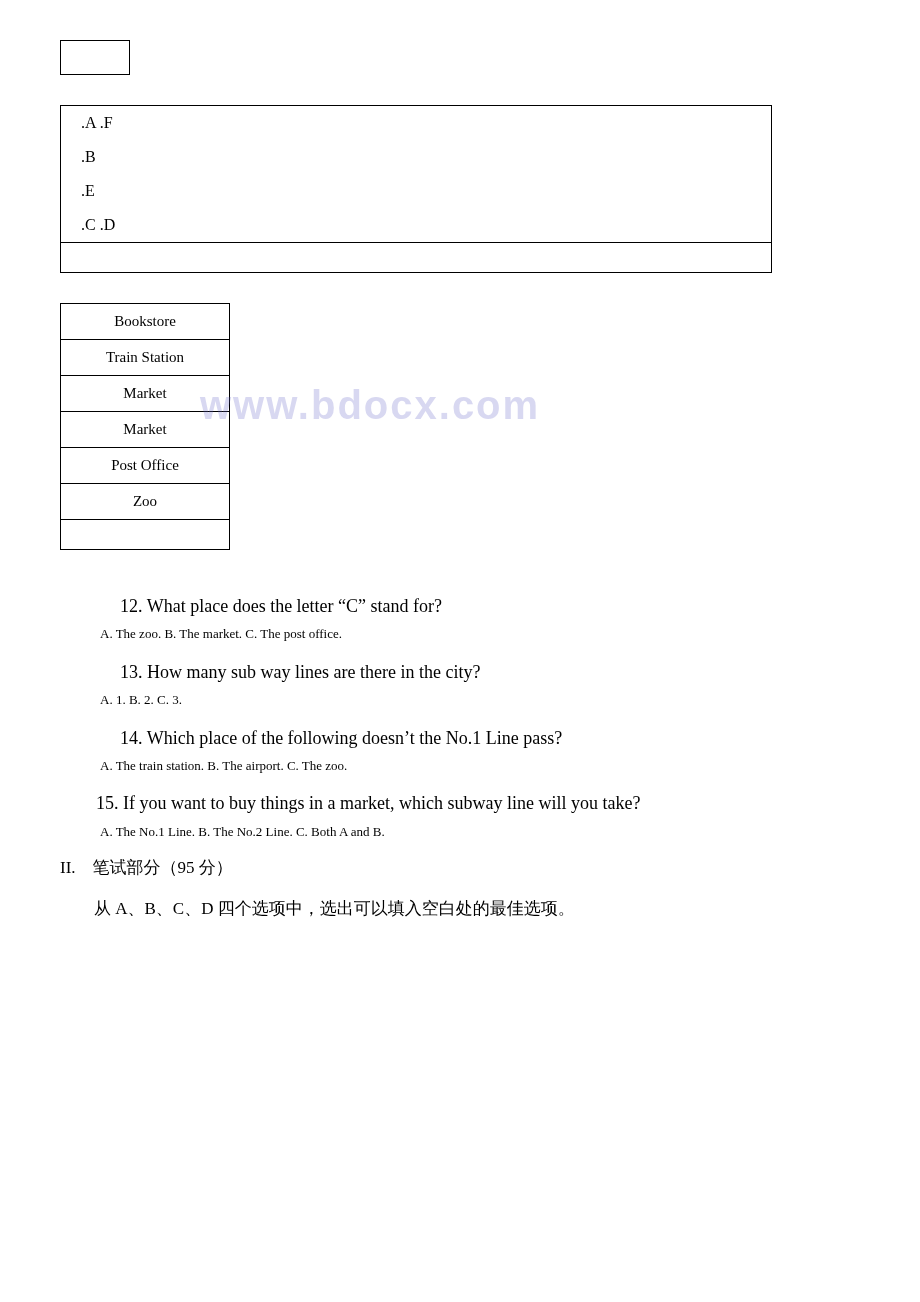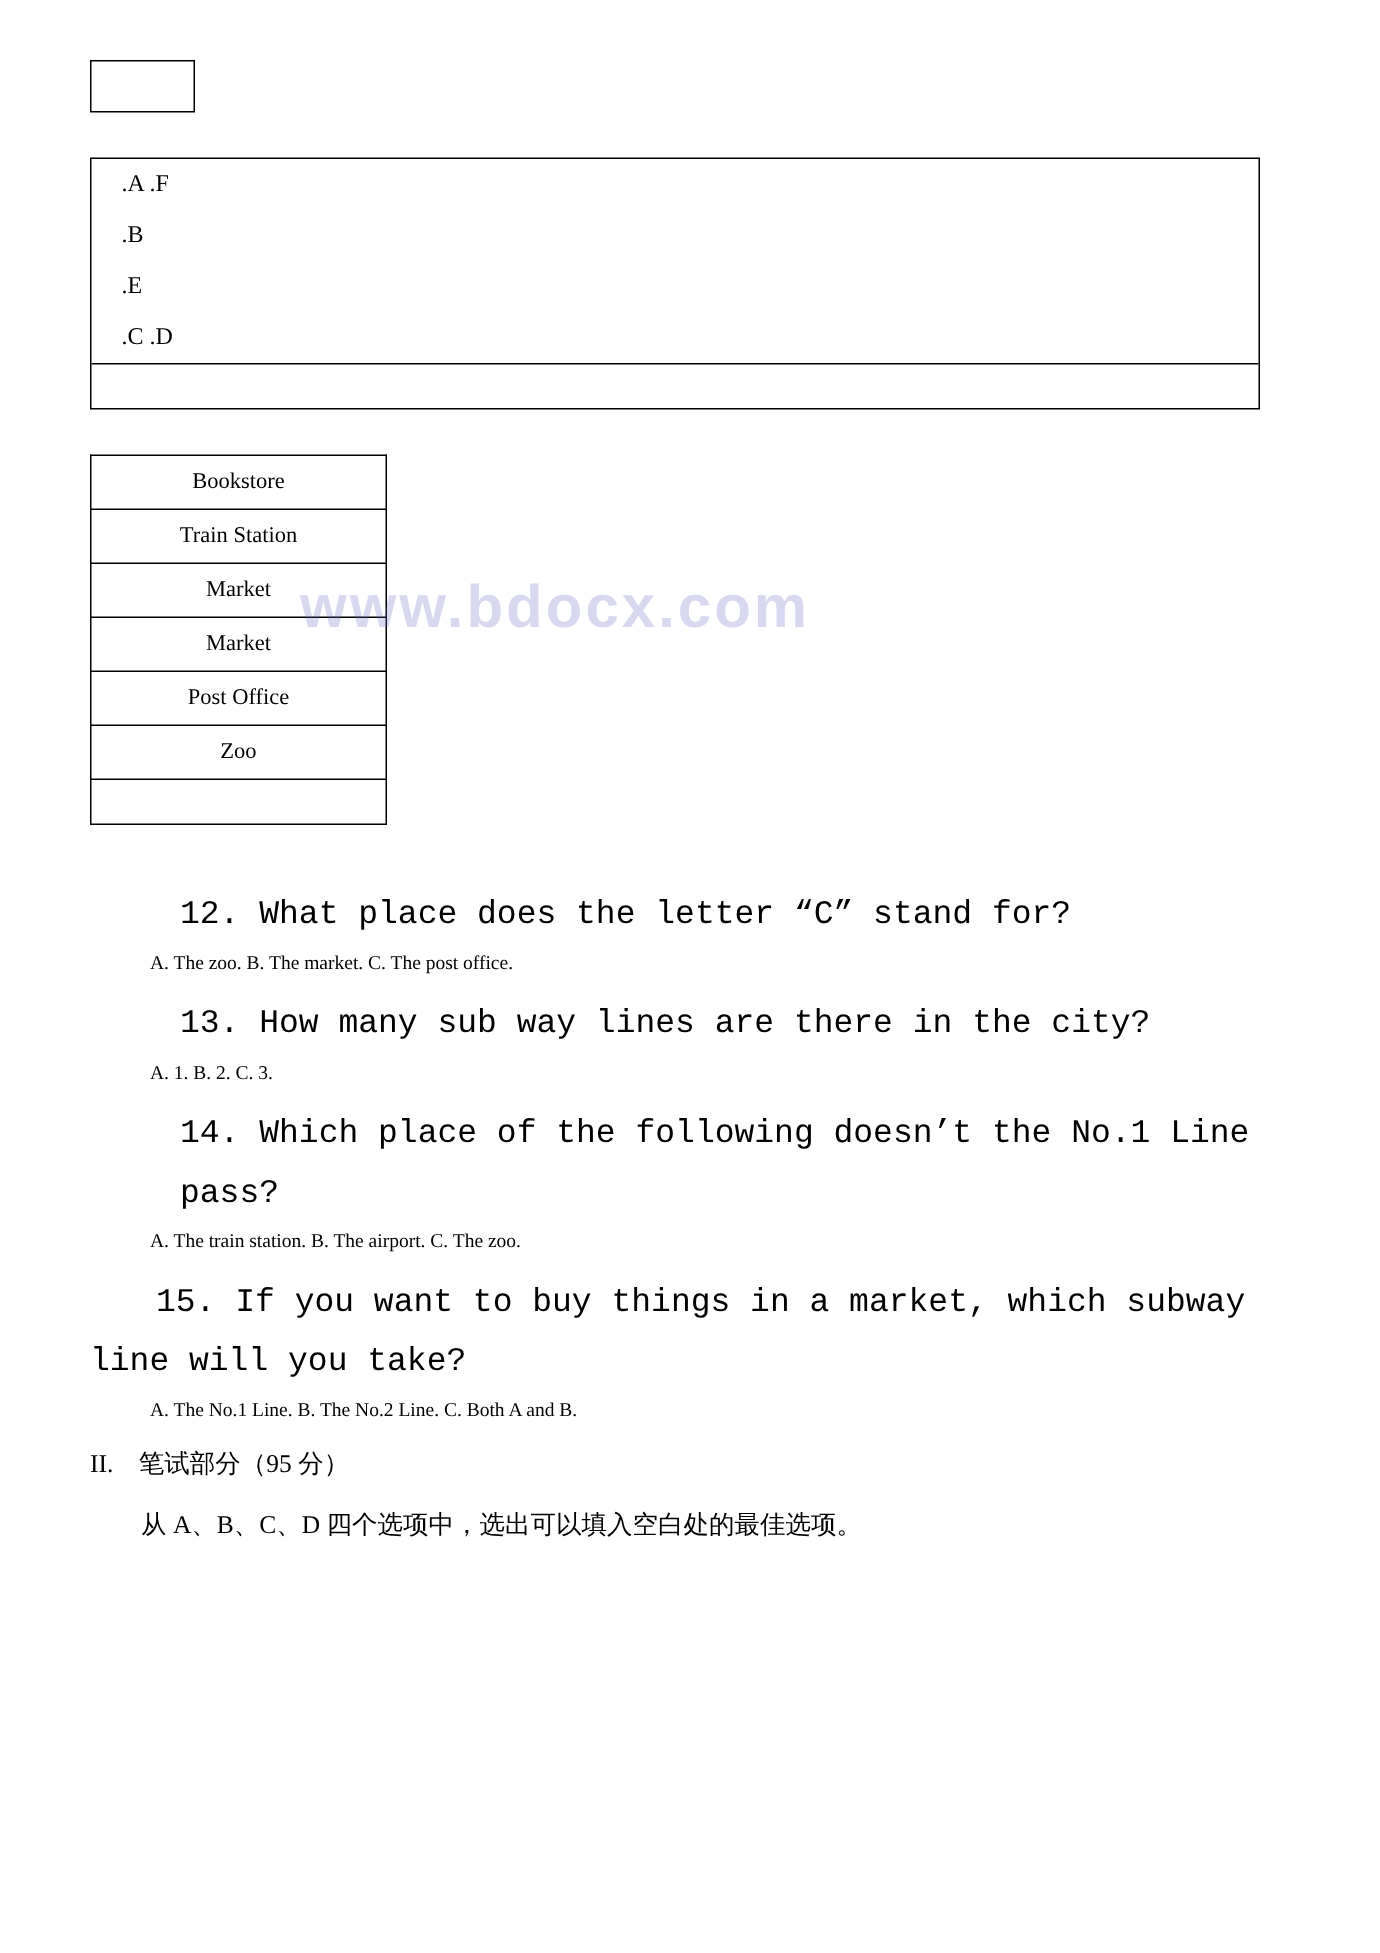--- a/index.html
+++ b/index.html
@@ -20,21 +20,21 @@
 
     .top-box {
       width: 70px;
       height: 35px;
       border: 1px solid #000;
       margin-bottom: 30px;
     }
 
     .answer-table-outer {
       border: 1px solid #000;
-      width: 780px;
+      width: 712px;
       margin-bottom: 30px;
     }
 
     .answer-table-outer .row {
       padding: 8px 20px;
       font-size: 16px;
     }
 
     .empty-row {
       height: 30px;
@@ -43,21 +43,21 @@
 
     .map-section {
       display: flex;
       flex-direction: row;
       margin-bottom: 40px;
       position: relative;
     }
 
     .location-table {
       border-collapse: collapse;
-      width: 198px;
+      width: 170px;
     }
 
     .location-table td {
       border: 1px solid #000;
       padding: 9px 16px;
       font-size: 15px;
       text-align: center;
     }
 
     .watermark {
@@ -77,23 +77,22 @@
       margin-top: 10px;
     }
 
     .question-block {
       margin-bottom: 10px;
       font-size: 17px;
       line-height: 1.8;
     }
 
     .question-text {
-      font-size: 22px;
+      font-size: 18px;
       line-height: 1.8;
-      font-family: Liberation Mono, monospace;
     }
 
     .options-line {
       margin-left: 40px;
       font-size: 13px;
       line-height: 1.8;
     }
 
     .indent {
       text-indent: 2em;

